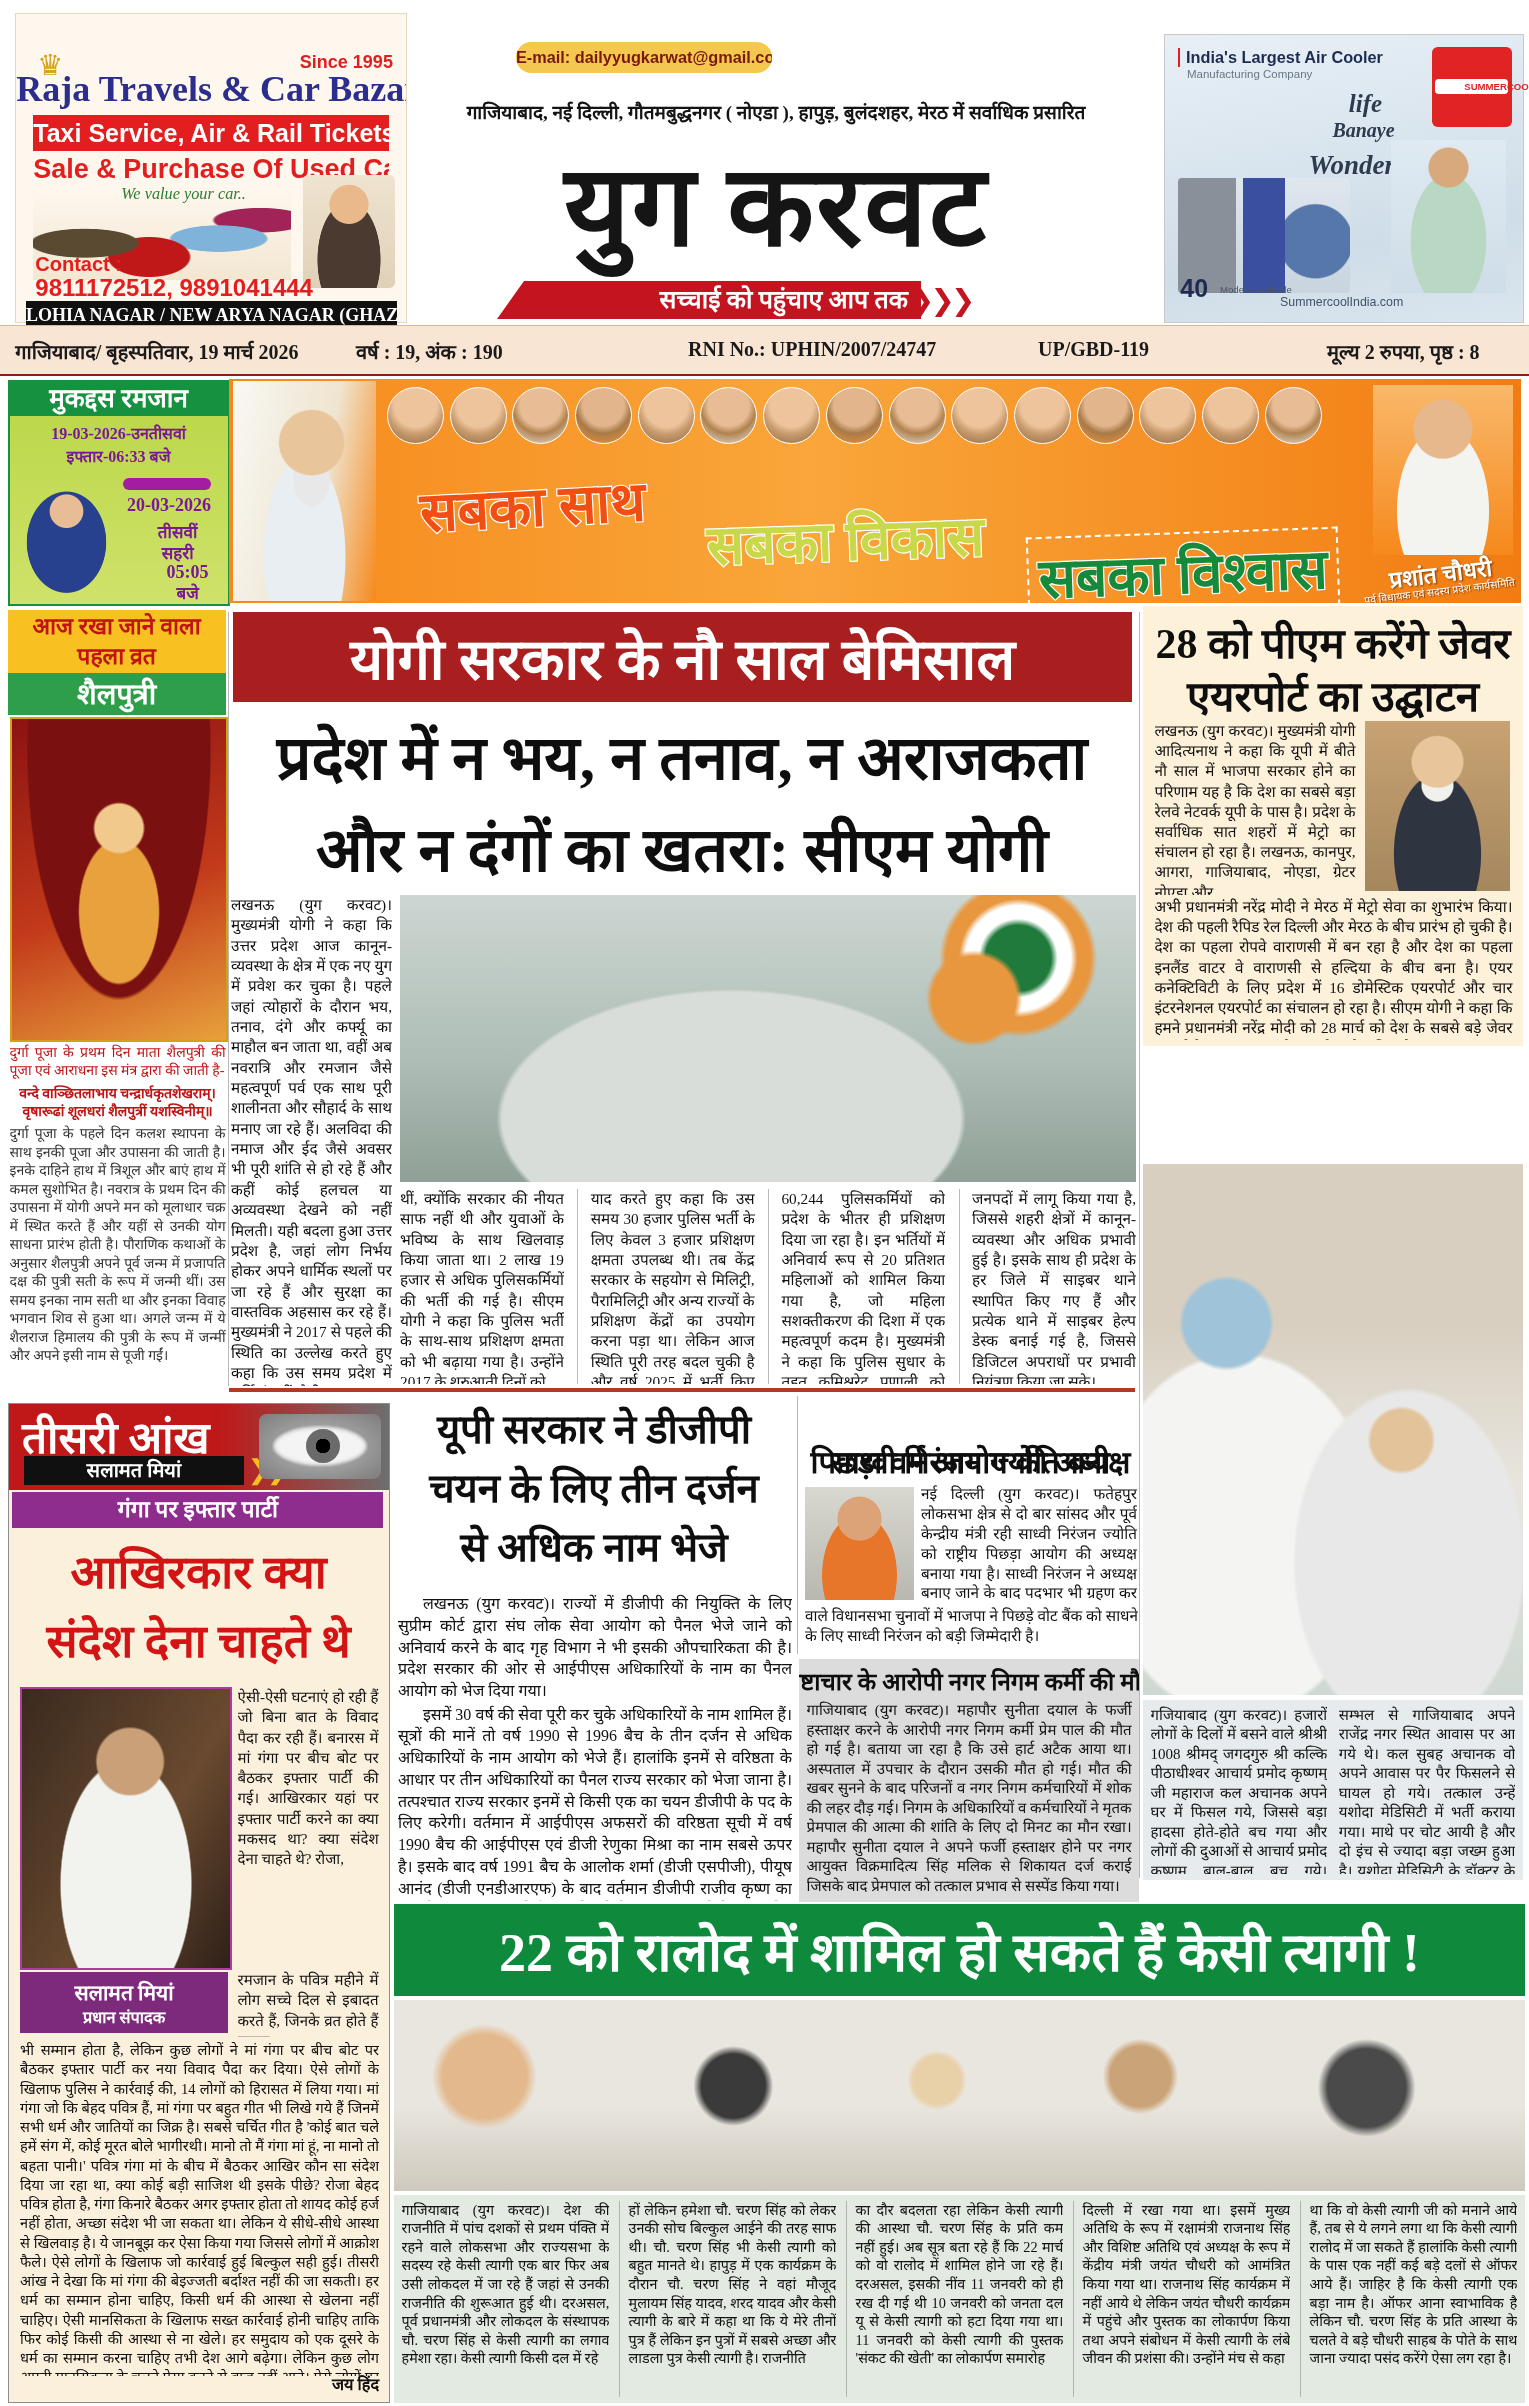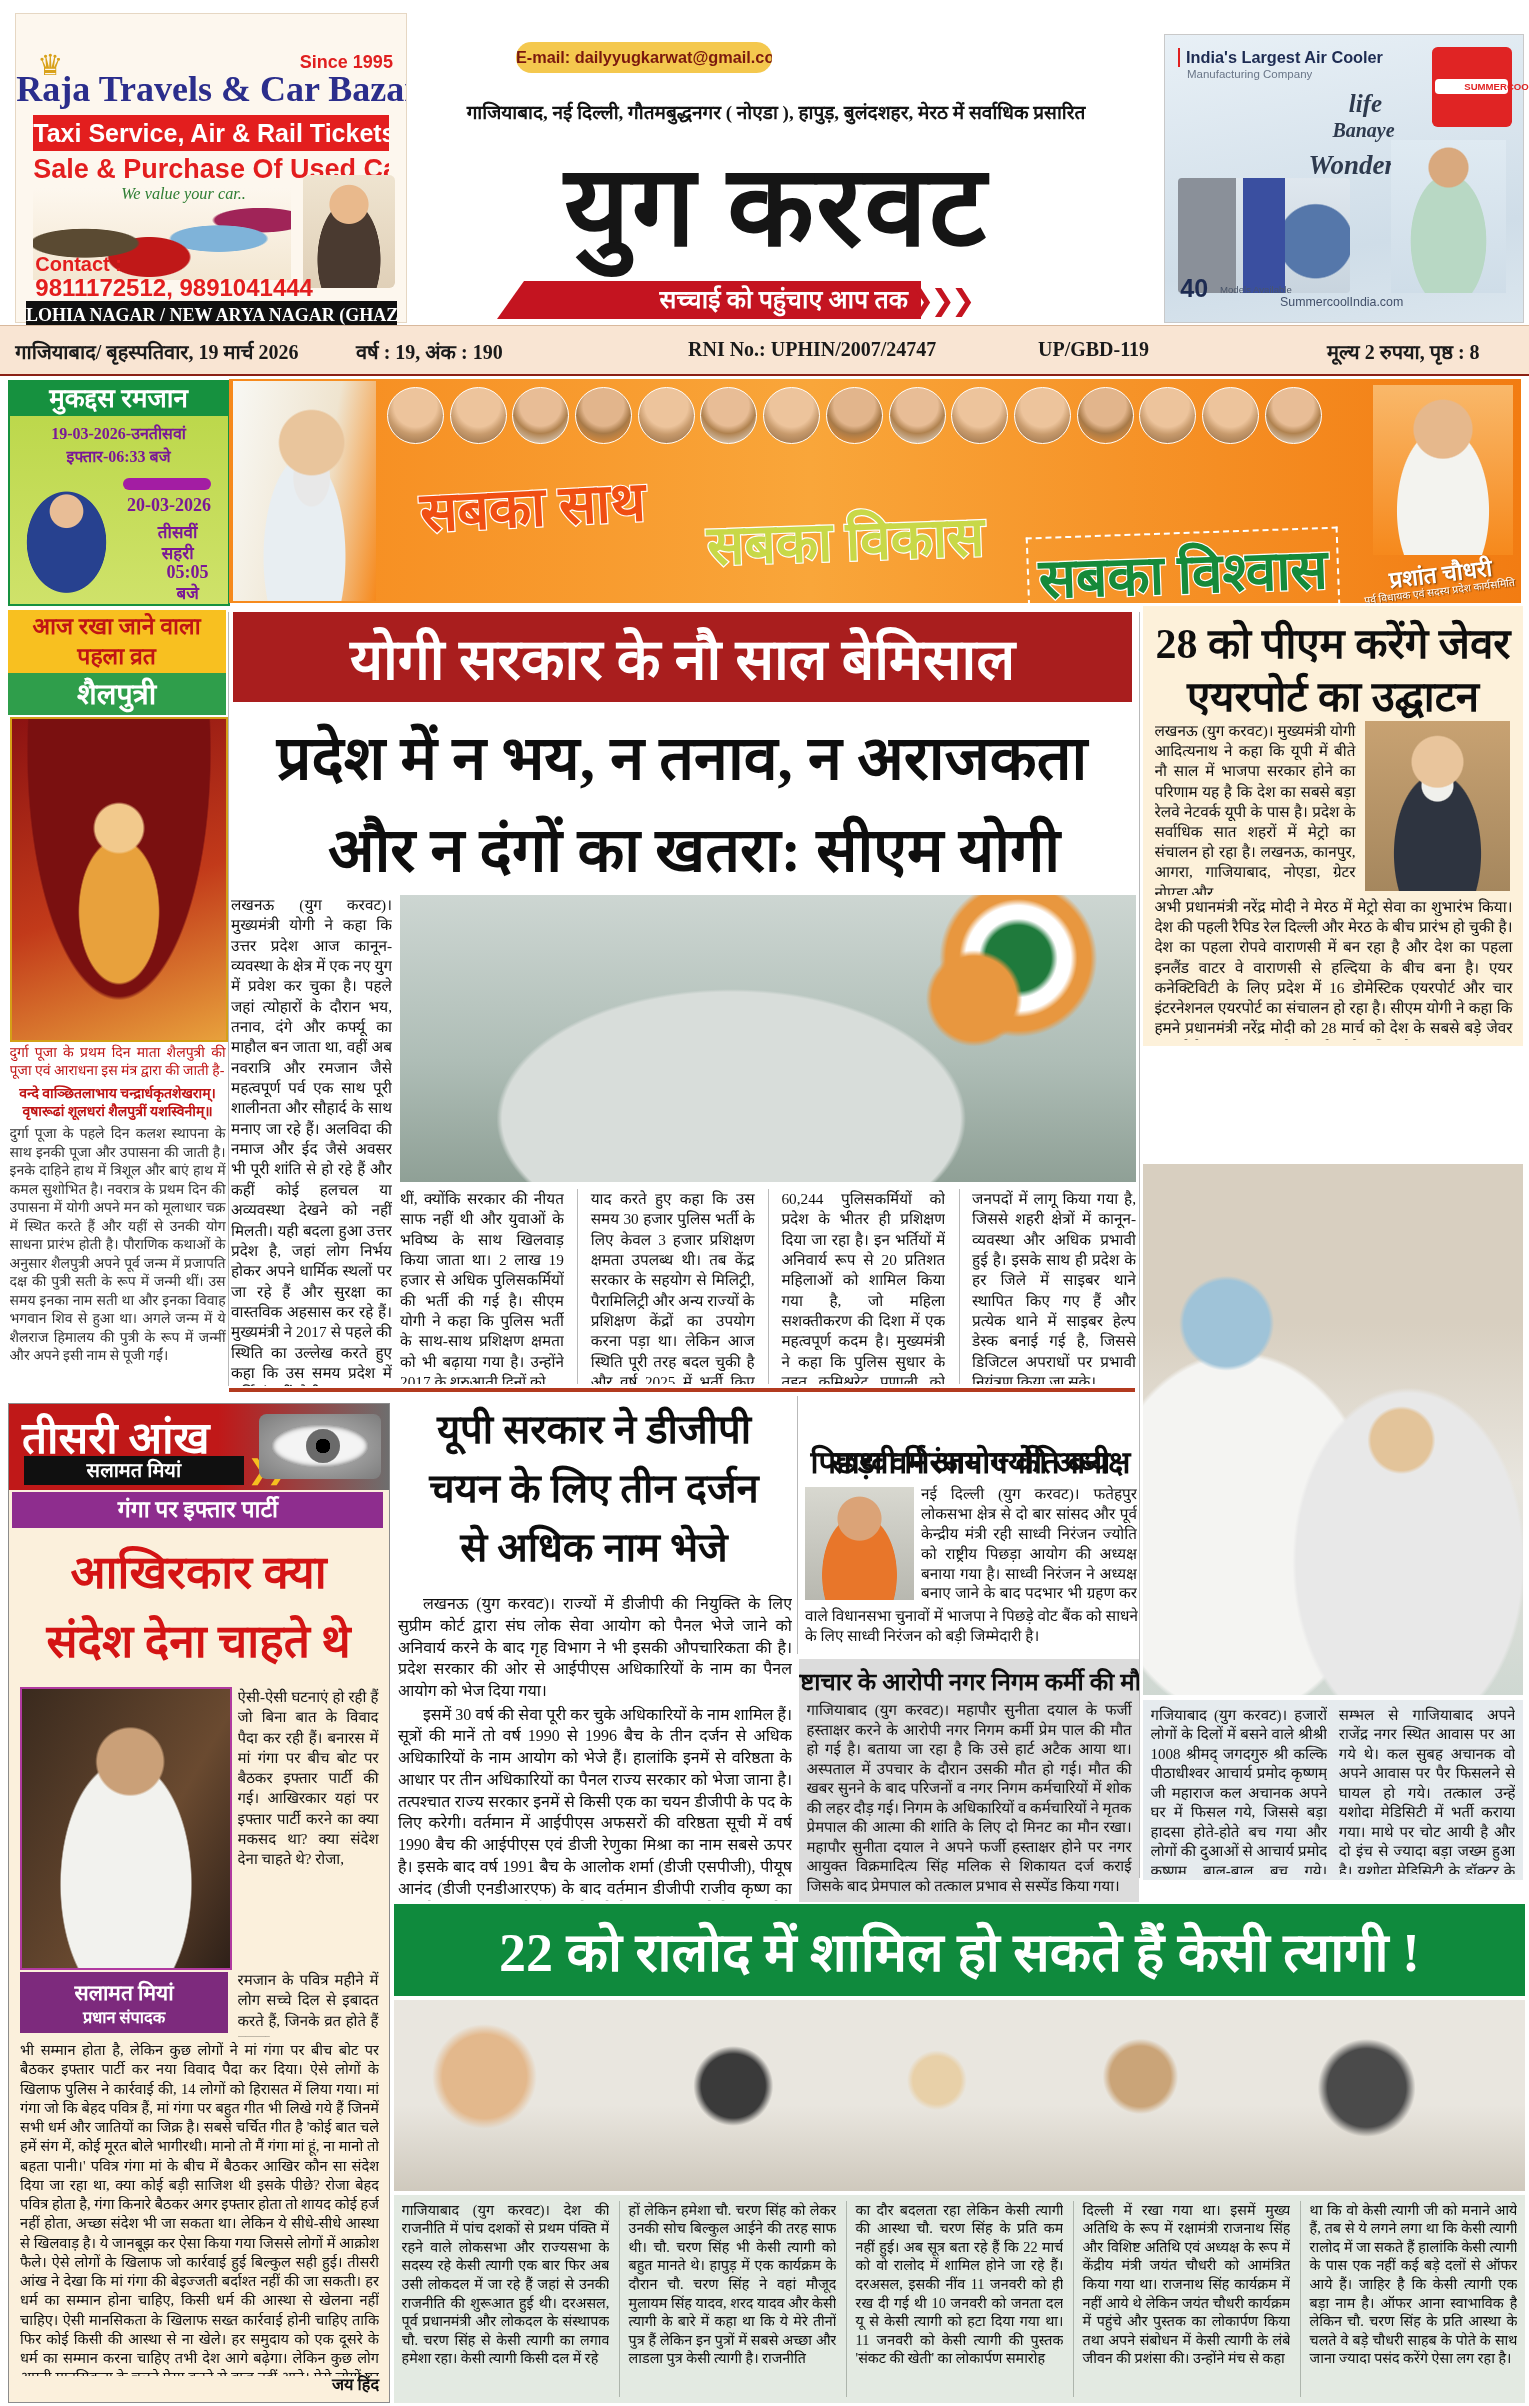--- a/index.html
+++ b/index.html
@@ -304,21 +304,21 @@
     <div class="shail-mantra">वन्दे वाञ्छितलाभाय चन्द्रार्धकृतशेखराम्। वृषारूढां शूलधरां शैलपुत्रीं यशस्विनीम्॥</div>
     <div class="shail-body">दुर्गा पूजा के पहले दिन कलश स्थापना के साथ इनकी पूजा और उपासना की जाती है। इनके दाहिने हाथ में त्रिशूल और बाएं हाथ में कमल सुशोभित है। नवरात्र के प्रथम दिन की उपासना में योगी अपने मन को मूलाधार चक्र में स्थित करते हैं और यहीं से उनकी योग साधना प्रारंभ होती है। पौराणिक कथाओं के अनुसार शैलपुत्री अपने पूर्व जन्म में प्रजापति दक्ष की पुत्री सती के रूप में जन्मी थीं। उस समय इनका नाम सती था और इनका विवाह भगवान शिव से हुआ था। अगले जन्म में ये शैलराज हिमालय की पुत्री के रूप में जन्मीं और अपने इसी नाम से पूजी गईं।</div>
   </div>
 
   <div class="abs vline" style="left:228px;top:612px;height:774px;"></div>
   <div class="abs vline" style="left:1139px;top:612px;height:1266px;"></div>
   <div class="abs vline" style="left:797px;top:1396px;height:258px;"></div>
 
   <div class="abs kicker flexctr clip nowrap">योगी सरकार के नौ साल बेमिसाल</div>
   <div class="abs lead-h flexctr clip nowrap" style="top:709px;">प्रदेश में न भय, न तनाव, न अराजकता</div>
-  <div class="abs lead-h flexctr clip nowrap" style="top:801px;padding-left:12px;">और न दंगों का खतरा: सीएम योगी</div>
+  <div class="abs lead-h flexctr clip nowrap" style="top:801px;">और न दंगों का खतरा: सीएम योगी</div>
   <div class="abs lead-col1 just clip">लखनऊ (युग करवट)। मुख्यमंत्री योगी ने कहा कि उत्तर प्रदेश आज कानून-व्यवस्था के क्षेत्र में एक नए युग में प्रवेश कर चुका है। पहले जहां त्योहारों के दौरान भय, तनाव, दंगे और कर्फ्यू का माहौल बन जाता था, वहीं अब नवरात्रि और रमजान जैसे महत्वपूर्ण पर्व एक साथ पूरी शालीनता और सौहार्द के साथ मनाए जा रहे हैं। अलविदा की नमाज और ईद जैसे अवसर भी पूरी शांति से हो रहे हैं और कहीं कोई हलचल या अव्यवस्था देखने को नहीं मिलती। यही बदला हुआ उत्तर प्रदेश है, जहां लोग निर्भय होकर अपने धार्मिक स्थलों पर जा रहे हैं और सुरक्षा का वास्तविक अहसास कर रहे हैं। मुख्यमंत्री ने 2017 से पहले की स्थिति का उल्लेख करते हुए कहा कि उस समय प्रदेश में भर्तियां नहीं होती</div>
   <div class="abs lead-photo"></div>
   <div class="abs lead-cols">
     <div class="just">थीं, क्योंकि सरकार की नीयत साफ नहीं थी और युवाओं के भविष्य के साथ खिलवाड़ किया जाता था। 2 लाख 19 हजार से अधिक पुलिसकर्मियों की भर्ती की गई है। सीएम योगी ने कहा कि पुलिस भर्ती के साथ-साथ प्रशिक्षण क्षमता को भी बढ़ाया गया है। उन्होंने 2017 के शुरुआती दिनों को</div>
     <div class="just">याद करते हुए कहा कि उस समय 30 हजार पुलिस भर्ती के लिए केवल 3 हजार प्रशिक्षण क्षमता उपलब्ध थी। तब केंद्र सरकार के सहयोग से मिलिट्री, पैरामिलिट्री और अन्य राज्यों के प्रशिक्षण केंद्रों का उपयोग करना पड़ा था। लेकिन आज स्थिति पूरी तरह बदल चुकी है और वर्ष 2025 में भर्ती किए गए</div>
     <div class="just">60,244 पुलिसकर्मियों को प्रदेश के भीतर ही प्रशिक्षण दिया जा रहा है। इन भर्तियों में अनिवार्य रूप से 20 प्रतिशत महिलाओं को शामिल किया गया है, जो महिला सशक्तीकरण की दिशा में एक महत्वपूर्ण कदम है। मुख्यमंत्री ने कहा कि पुलिस सुधार के तहत कमिश्नरेट प्रणाली को सात</div>
     <div class="just">जनपदों में लागू किया गया है, जिससे शहरी क्षेत्रों में कानून-व्यवस्था और अधिक प्रभावी हुई है। इसके साथ ही प्रदेश के हर जिले में साइबर थाने स्थापित किए गए हैं और प्रत्येक थाने में साइबर हेल्प डेस्क बनाई गई है, जिससे डिजिटल अपराधों पर प्रभावी नियंत्रण किया जा सके।</div>
   </div>
   <div class="abs lead-rule"></div>
 

